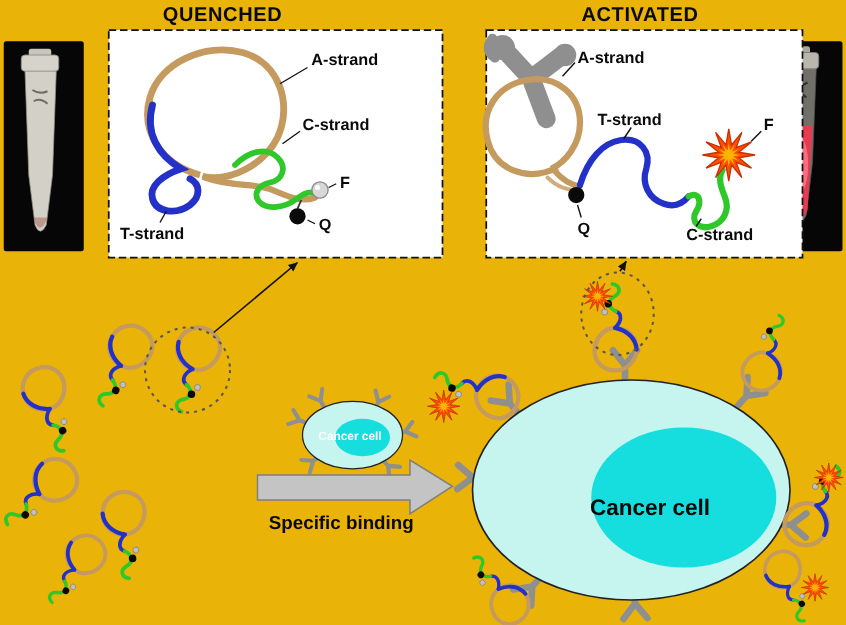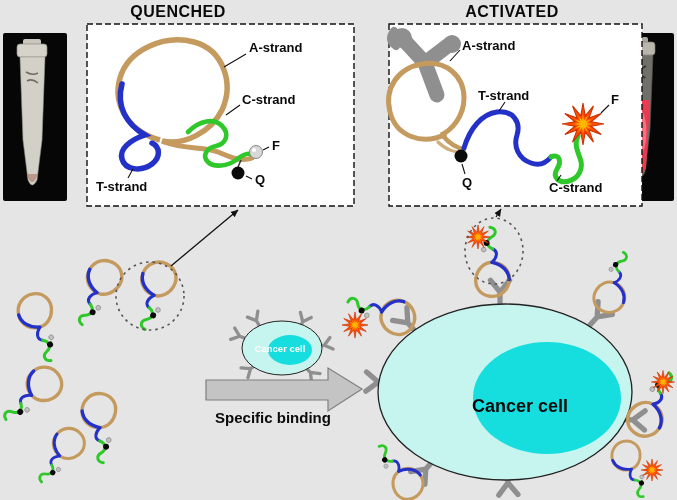--- a/index.html
+++ b/index.html
@@ -1,17 +1,17 @@
 <!DOCTYPE html>
 <html style="--a_strand: #C49A5E; --t_strand: #2431C8; --c_strand: #2FC82A; --quencher: #0A0A0A; --fluorophore_quenched: #D8D8D8; --flare: #FF4E00; --flare_core: #FFB400; --receptor: #8F8F8F; --cell_body: #C6F4EE; --cell_nucleus: #17DEDE; --tube_liquid: #E83A50; --photo_bg: #060606;"><head>
 <meta charset="utf-8">
 <style>
   html,body { margin:0; padding:0; background:#ffffff; }
   .figure { position:relative; width:677px; height:500px; overflow:hidden;
-            font-family:"Liberation Sans", sans-serif; background:#e5e5e5; }
+            font-family:"Liberation Sans", sans-serif; background:#eab308; }
   svg { display:block; }
   svg text { font-family:"Liberation Sans", sans-serif; }
   .title   { font-size:16px; font-weight:bold; fill:#0a0a0a; letter-spacing:0.5px; }
   .lbl     { font-size:13px; font-weight:bold; fill:#0a0a0a; }
   .cell-sm { font-size:9.5px; font-weight:bold; fill:#ffffff; }
   .cell-lg { font-size:18px;  font-weight:bold; fill:#0a0a0a; }
   .bind    { font-size:15px;  font-weight:bold; fill:#0a0a0a; }
   .st-a { stroke: var(--a_strand,#C49A5E); }
   .st-t { stroke: var(--t_strand,#2431C8); }
   .st-c { stroke: var(--c_strand,#2FC82A); }

